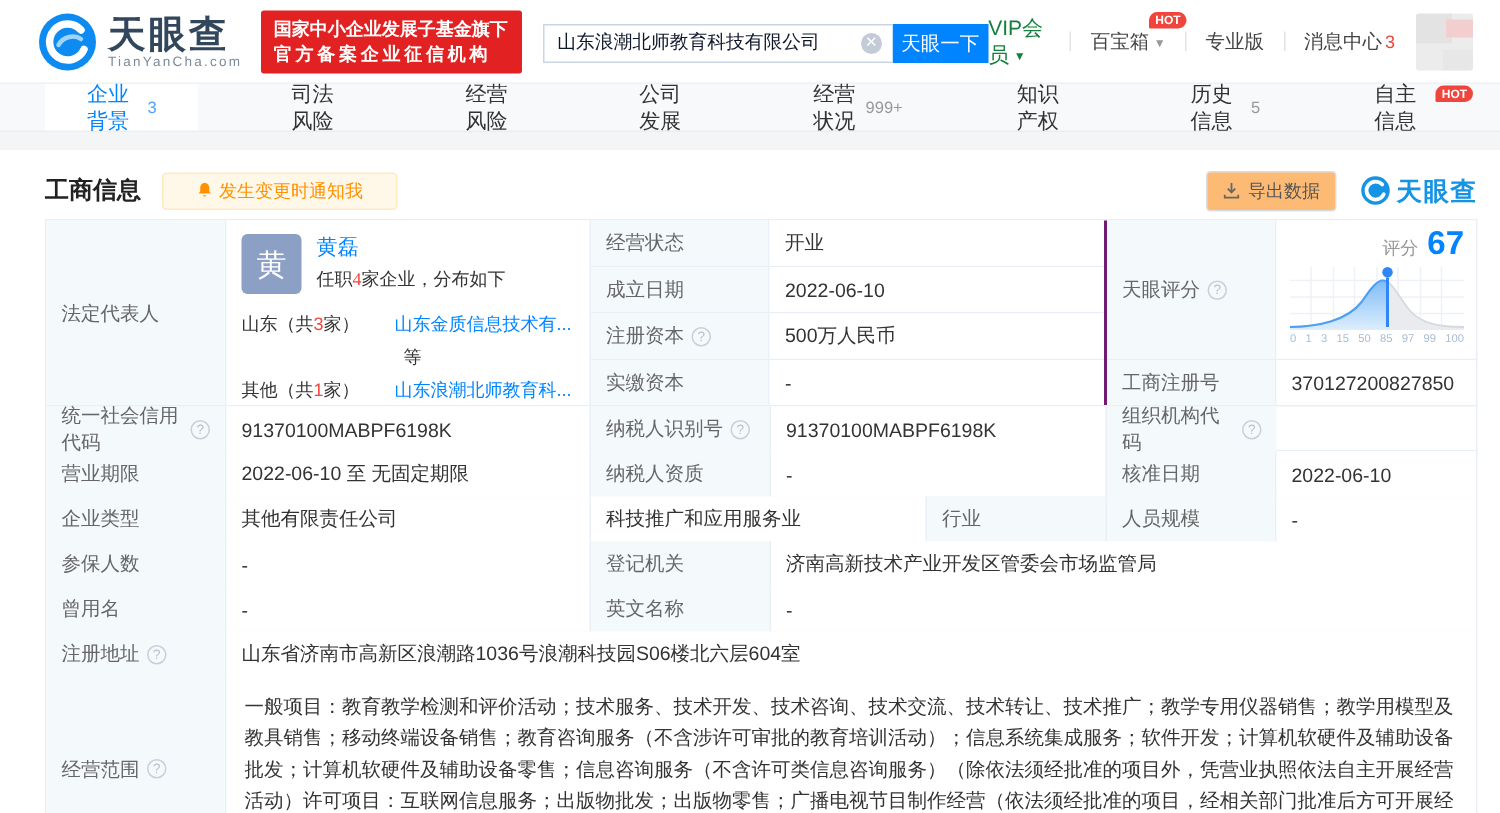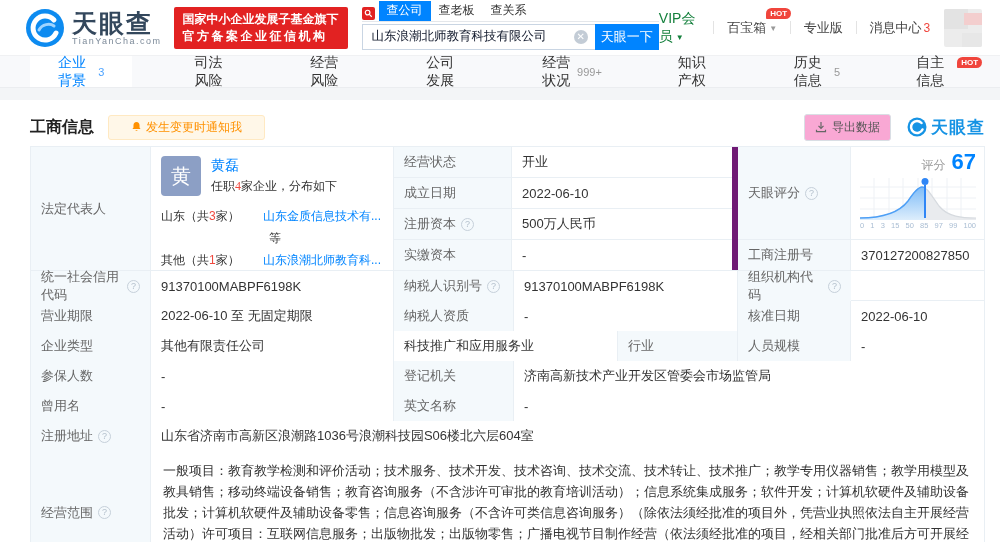--- a/index.html
+++ b/index.html
@@ -63,21 +63,21 @@
 
   
   .card { background:#fff; padding:12px 15px 0 30px; }
   .sec-head { display:flex; align-items:center; height:30px; margin-bottom:4px; }
   .sec-title { font-size:16px; font-weight:bold; color:#222; margin-right:14px; }
   .notify-badge { display:flex; align-items:center; background:#fff7e8; border:1px solid #ffe9c2;
     color:#ff9100; font-size:12px; padding:3px 22px; border-radius:3px; cursor:pointer; }
   .notify-badge svg { margin-right:4px; }
   .sec-right { margin-left:auto; display:flex; align-items:center; }
   .export-btn { display:flex; align-items:center; border:1px solid #d9dee4; border-radius:3px;
-    background:#f9a8d4; padding:4px 10px; font-size:12px; color:#555; cursor:pointer; }
+    background:#fdba74; padding:4px 10px; font-size:12px; color:#555; cursor:pointer; }
   .export-btn svg { margin-right:5px; }
   .wm-logo { display:flex; align-items:center; margin-left:16px; }
   .wm-logo svg { width:20px; height:20px; }
   .wm-txt { font-size:17px; font-weight:bold; color:#1593e4; margin-left:4px; letter-spacing:1px; }
 
   
   .biz-table { width:955px; border:1px solid #e9eff4; font-size:13px; }
   .trow { display:flex; border-bottom:1px solid #e9eff4; }
   .trow:last-child { border-bottom:none; }
   .tcell { padding:0 10px; display:flex; align-items:center; border-right:1px solid #e9eff4; min-height:30px; }
@@ -88,21 +88,21 @@
   .w4 { width:224px; } .w5 { width:113px; } .w6 { width:135px; flex:1; }
   .span46 { width:472px; flex:1; }
   .span26 { flex:1; }
   .h31 { height:30px; }
   .help { width:13px; height:13px; border:1px solid #c6d0da; border-radius:50%; color:#b4c0cc;
     font-size:9px; line-height:11px; text-align:center; margin-left:5px; flex:0 0 13px; cursor:pointer; }
 
   
   .row-top { height:124px; }
   .row-top > .tcell { height:100%; }
-  .mid-col { width:344px; border-right:6px solid #701a75; display:flex; flex-direction:column; }
+  .mid-col { width:344px; border-right:2px solid #701a75; display:flex; flex-direction:column; }
   .sub-row { display:flex; height:31px; border-bottom:1px solid #e9eff4; }
   .sub-row:last-child { border-bottom:none; flex:1; }
   .sub-row .tcell { height:100%; min-height:0; }
   .right-col { width:246px; flex:1; display:flex; flex-direction:column; }
   .sub-score { height:93px; }
   .sub-score .tcell { height:100%; }
 
   
   .rep { flex-direction:column; align-items:stretch; padding:9px 8px 6px 10px; justify-content:flex-start; }
   .rep-top { display:flex; }
@@ -145,31 +145,20 @@
       <div class="logo-name">天眼查</div>
       <div class="logo-domain">TianYanCha.com</div>
     </div>
   </div>
   <div class="gov-badge">
     <div class="l1">国家中小企业发展子基金旗下</div>
     <div class="l2">官方备案企业征信机构</div>
   </div>
 
   <div class="search-block">
-    <div class="search-tabs">
-      <span class="mini-sq">
-        <svg width="9" height="9" viewBox="0 0 10 10">
-            <circle cx="4" cy="4" r="2.6" stroke="#fff" stroke-width="1.3" fill="none"></circle>
-            <line x1="6" y1="6" x2="8.6" y2="8.6" stroke="#fff" stroke-width="1.3"></line>
-          </svg>
-      </span>
-      <span class="search-tab active">查公司</span>
-      <span class="search-tab">查老板</span>
-      <span class="search-tab">查关系</span>
-    </div>
     <div class="search-row">
       <div class="search-input-wrap">
         <input class="search-input" type="text" value="山东浪潮北师教育科技有限公司" style="">
         <span class="clear-ic">✕</span>
       </div>
       <button class="search-btn">天眼一下</button>
     </div>
   </div>
 
   <div class="top-menu">

